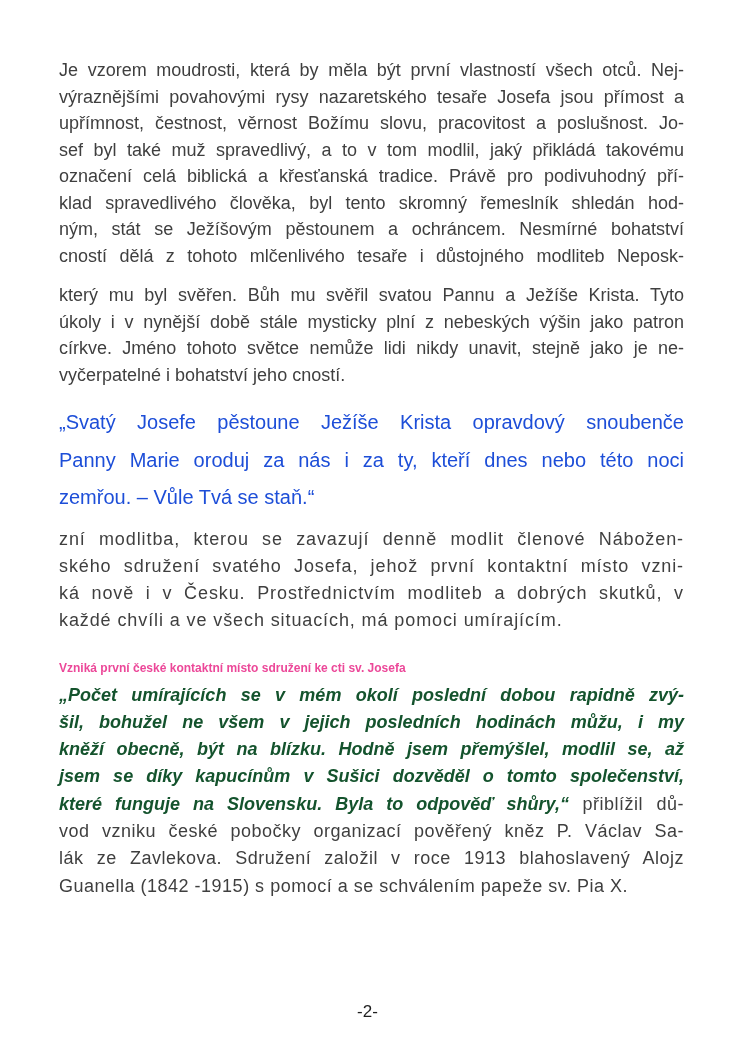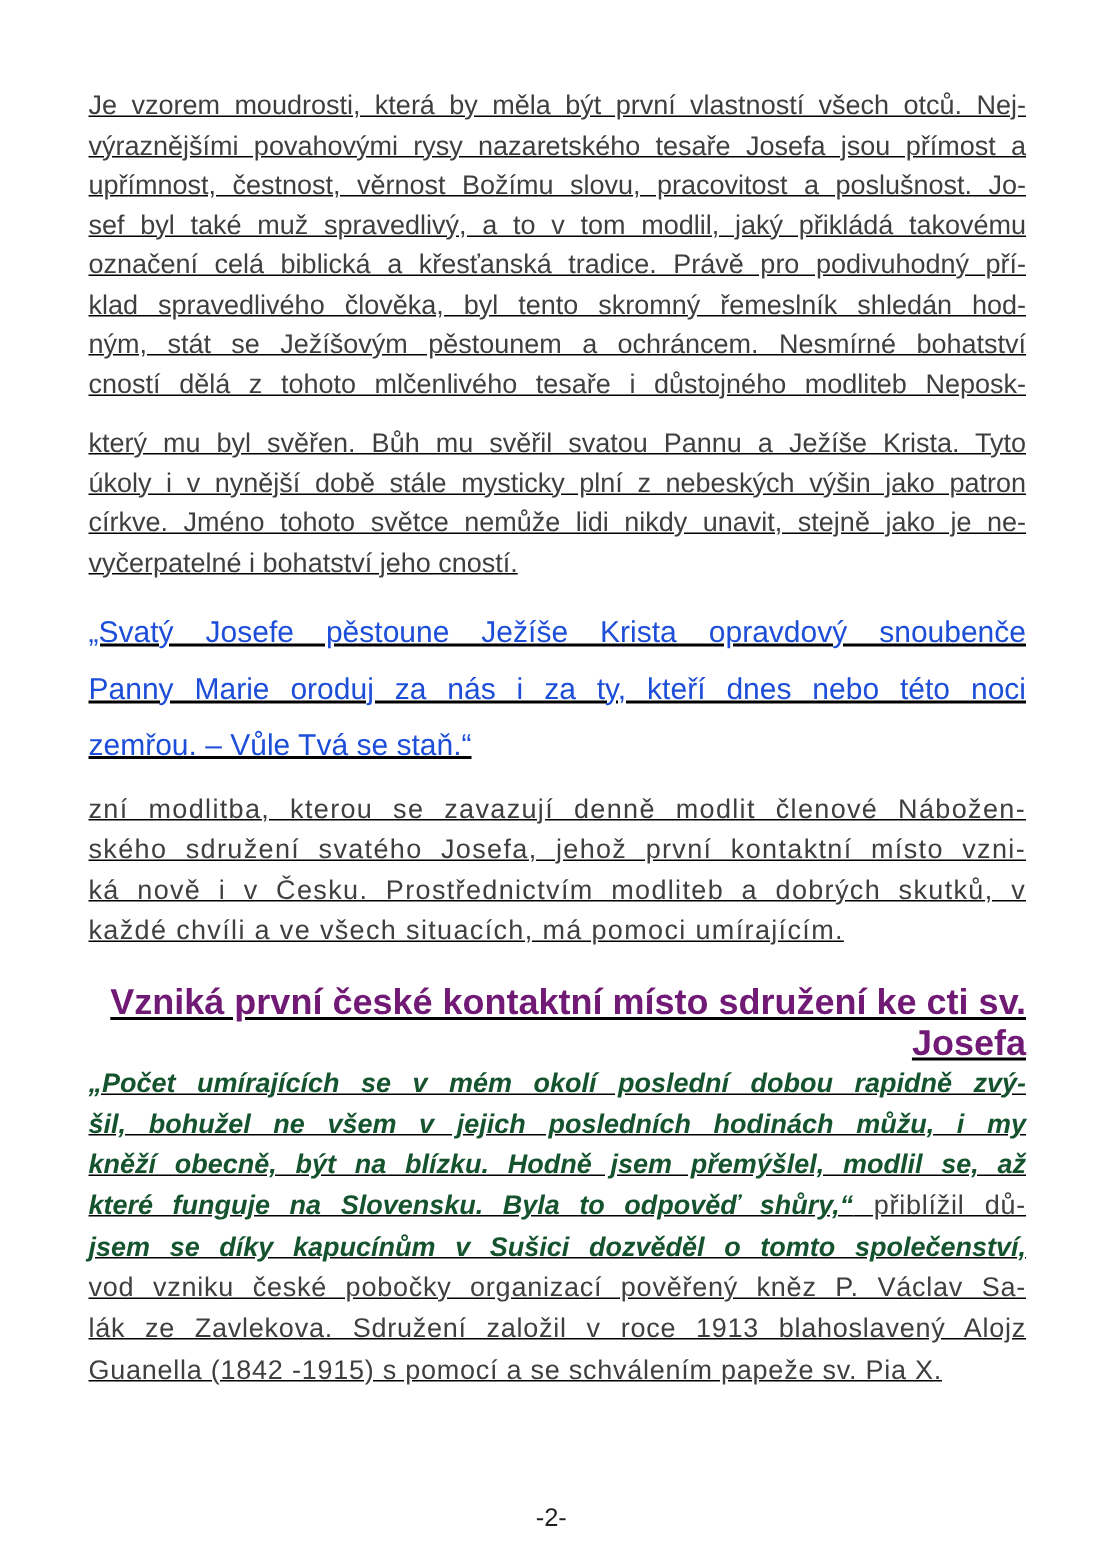--- a/index.html
+++ b/index.html
@@ -9,21 +9,20 @@
   }
   .page {
     position: relative;
     width: 735px;
     height: 1044px;
     background: #ffffff;
     box-sizing: border-box;
     padding: 57px 51px 0 59px;
     font-family: "Liberation Sans", "DejaVu Sans", sans-serif;
     overflow: hidden;
-    text-decoration: underline;
   }
   .para { margin: 0; }
   .line {
     text-align: justify;
     text-align-last: justify;
     white-space: normal;
   }
   .line.last {
     text-align-last: left;
   }
@@ -41,25 +40,25 @@
     font-style: italic;
     color: #1d4ed8;
     margin-bottom: 9px;
   }
   .p-spaced {
     letter-spacing: 0.9px;
     line-height: 27px;
     margin-bottom: 21px;
   }
   .heading {
-    font-size: 24px;
+    font-size: 12px;
     line-height: 27px;
     font-weight: bold;
-    color: #701a75;
-    text-align: right;
+    color: #ec4899;
+    text-align: left;
     margin: 0;
   }
   .p-mixed {
     line-height: 27.3px;
     margin-bottom: 0;
   }
   span.r  { font-weight: normal; font-style: normal; }
   span.rs { font-weight: normal; font-style: normal; letter-spacing: 0.5px; color: #3f3f3f; }
   span.bi { font-weight: bold; font-style: italic; color: #14532d; letter-spacing: 0; }
   .page-number {
@@ -107,22 +106,22 @@
       <div class="line"><span class="r">ká nově i v Česku. Prostřednictvím modliteb a dobrých skutků, v</span></div>
       <div class="line last"><span class="r">každé chvíli a ve všech situacích, má pomoci umírajícím.</span></div>
     </div>
 
   <h2 class="heading">Vzniká první české kontaktní místo sdružení ke cti sv. Josefa</h2>
 
   <div class="para p-body p-mixed">
       <div class="line"><span class="bi">„Počet umírajících se v mém okolí poslední dobou rapidně zvý-</span></div>
       <div class="line"><span class="bi">šil, bohužel ne všem v jejich posledních hodinách můžu, i my</span></div>
       <div class="line"><span class="bi">kněží obecně, být na blízku. Hodně jsem přemýšlel, modlil se, až</span></div>
+      <div class="line"><span class="bi">jsem se díky kapucínům v Sušici dozvěděl o tomto společenství,</span></div>
       <div class="line"><span class="bi">které funguje na Slovensku. Byla to odpověď shůry,“</span><span class="rs"> přiblížil dů-</span></div>
-      <div class="line"><span class="bi">jsem se díky kapucínům v Sušici dozvěděl o tomto společenství,</span></div>
       <div class="line"><span class="rs">vod vzniku české pobočky organizací pověřený kněz P. Václav Sa-</span></div>
       <div class="line"><span class="rs">lák ze Zavlekova. Sdružení založil v roce 1913 blahoslavený Alojz</span></div>
       <div class="line last"><span class="rs">Guanella (1842 -1915) s pomocí a se schválením papeže sv. Pia X.</span></div>
     </div>
 
   <div class="page-number">-2-</div>
 
 </div>
 
 </body></html>

